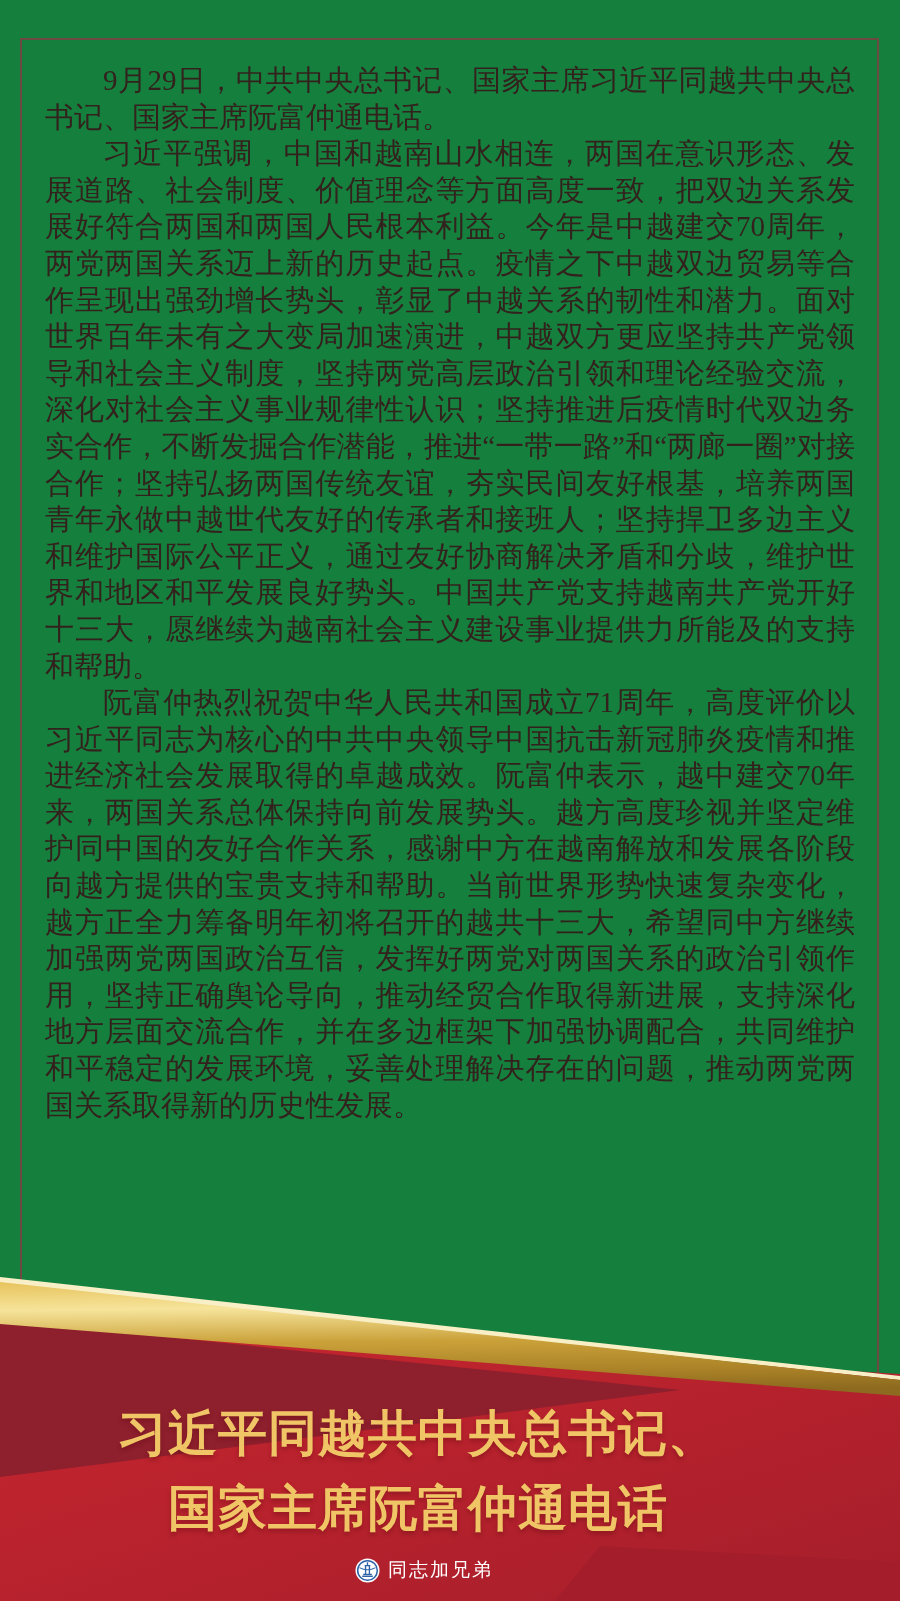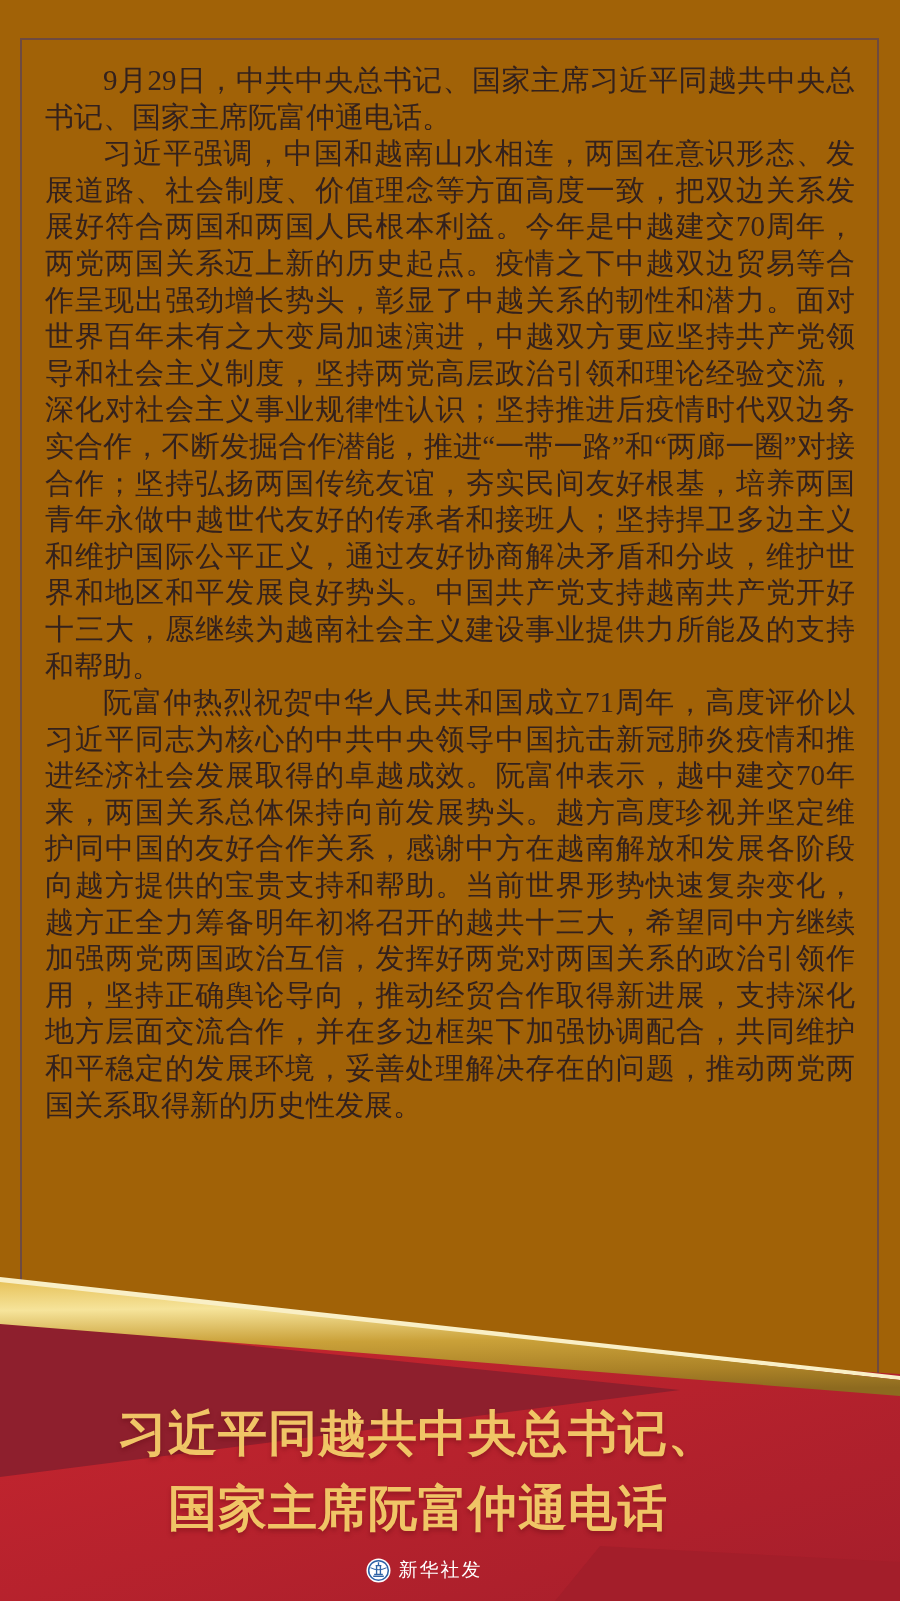--- a/index.html
+++ b/index.html
@@ -1,18 +1,18 @@
 <!DOCTYPE html>
 <html><head>
 <meta charset="utf-8">
 <style>
   html,body { margin:0; padding:0; background:#ffffff; }
   .page {
     position:relative; width:900px; height:1601px;
-    background:#a16207; overflow:hidden;
+    background:#15803d; overflow:hidden;
     font-family:"Liberation Serif","DejaVu Serif",serif;
   }
   .frame {
     position:absolute; left:20px; top:38px; width:859px; height:1560px;
     border:2px solid #6d4a41; box-sizing:border-box;
   }
   .article {
     position:absolute; left:45px; top:62px; width:810px;
     font-size:29px; line-height:36.6px; text-align:justify;
     color:#33211d;
@@ -80,17 +80,17 @@
       <div>国家主席阮富仲通电话</div>
     </div>
 
     <div class="credit-row" style="color: rgb(255, 255, 255);">
       <svg class="logo" viewBox="0 0 26 26">
         <circle cx="13" cy="13" r="12.5" fill="#ffffff"></circle>
         <circle cx="13" cy="13" r="10.2" fill="none" stroke="#2f63a7" stroke-width="1.6"></circle>
         <path d="M13 4.5 L13 8 M10 8 L16 8 M11 8 L11 17 M15 8 L15 17 M8.5 17 L17.5 17 M7.5 19 L18.5 19" fill="none" stroke="#2f63a7" stroke-width="1.4"></path>
         <path d="M4.5 10 Q13 14.5 21.5 10" fill="none" stroke="#2f63a7" stroke-width="1.1"></path>
       </svg>
-      <span>新华社发</span>
+      <span>同志加兄弟</span>
     </div>
   </div>
 
 </div>
 
 </body></html>

